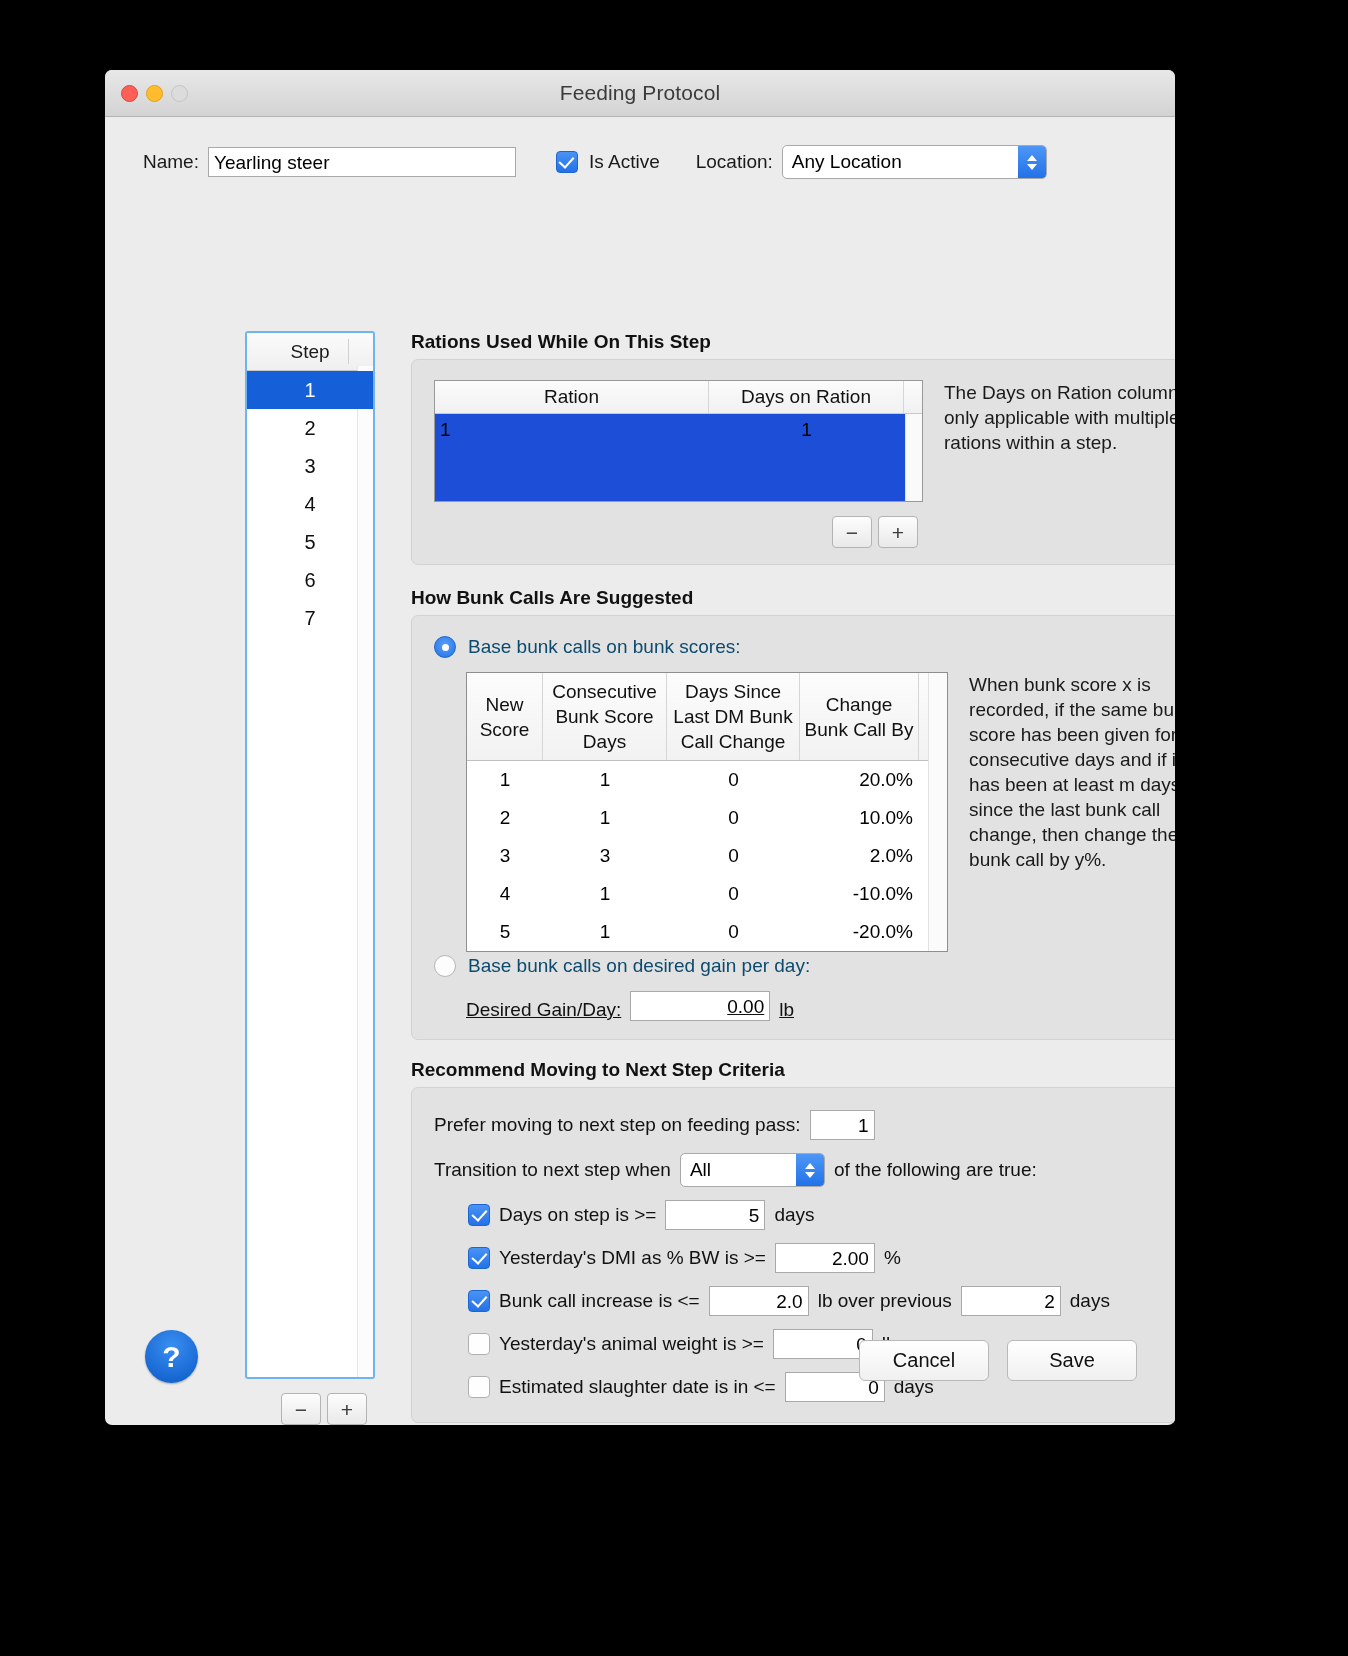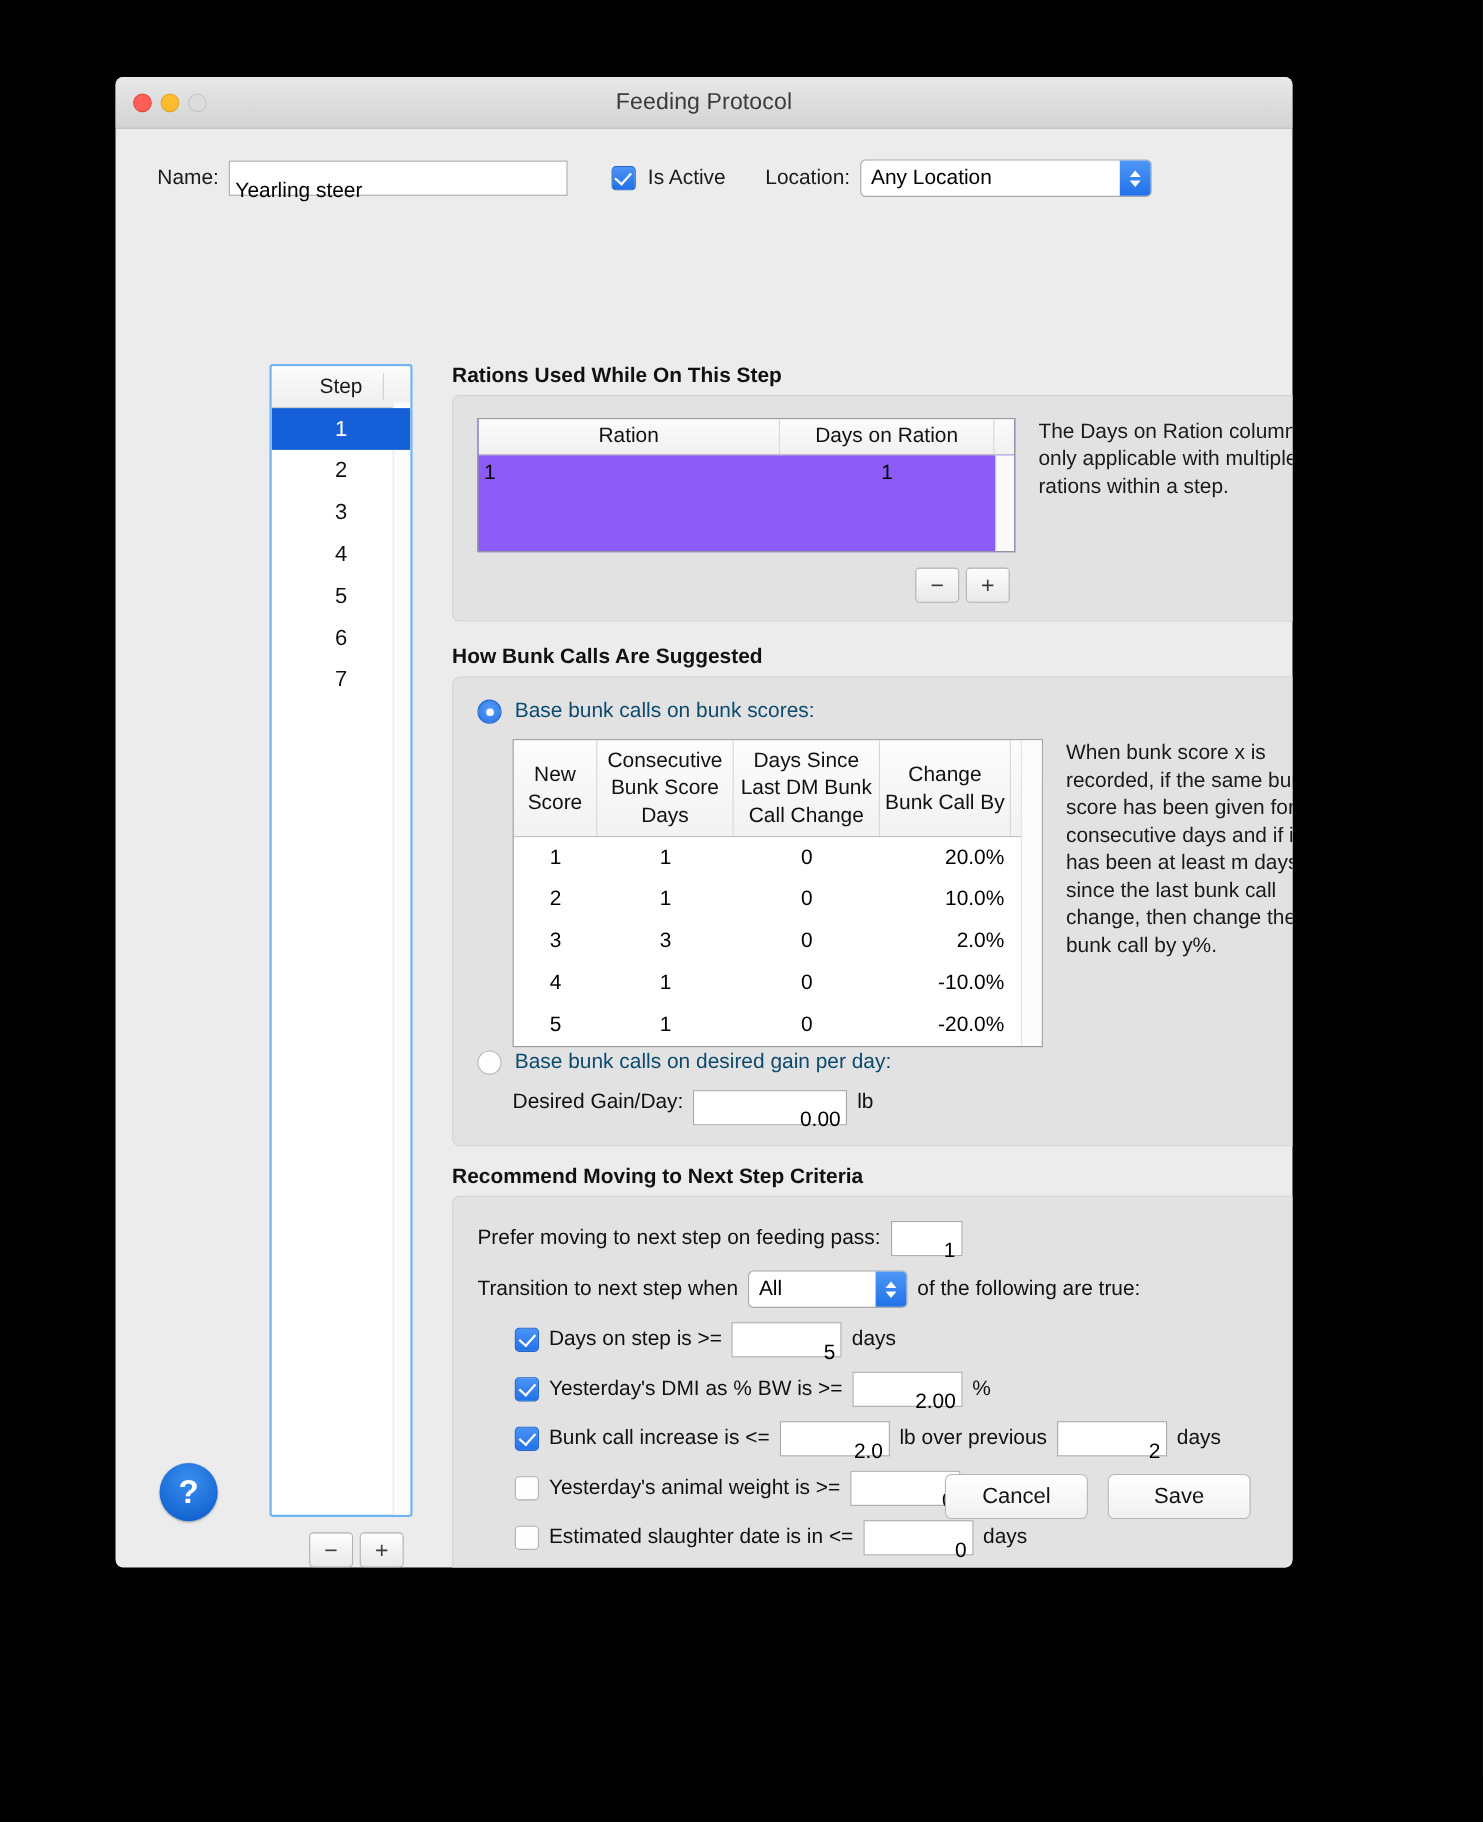--- a/index.html
+++ b/index.html
@@ -39,21 +39,21 @@
 
   
   .toprow {
     display: flex; align-items: center;
     padding: 28px 0 0 0; margin-left: 38px;
   }
   .lbl { font-size: 19px; color: #1a1a1a; }
   .textfield {
     background: #fff; border: 1px solid #a9a9a9;
     font-size: 19px; color: #000;
-    padding: 15px 5px; height: 30px; line-height: 24px;
+    padding: 3px 5px; height: 30px; line-height: 24px;
   }
   #name-field { width: 308px; margin-left: 9px; }
 
   .checkbox {
     width: 22px; height: 22px; border-radius: 4px;
     border: 1px solid #b0b0b0; background: #fefefe;
     display: inline-flex; align-items: center; justify-content: center;
     flex: none;
   }
   .checkbox.on {
@@ -129,21 +129,21 @@
   
   .grouptitle { font-size: 19px; font-weight: bold; color: #111; margin-bottom: 6px; }
   .groupbox {
     background: #e2e2e2; border: 1px solid #d2d2d2; border-radius: 7px;
   }
 
   .sec1 { position: absolute; left: 306px; top: 214px; width: 827px; }
   .sec1 .groupbox { height: 206px; padding: 20px 22px; }
 
   .rations-table {
-    width: 489px; height: 122px; background: #8b5cf6;
+    width: 489px; height: 122px; background: #1d4ed8;
     border: 1px solid #999; position: relative; overflow: hidden;
   }
   .rt-head { display: flex; height: 33px; background: linear-gradient(to bottom,#fbfbfb,#f1f1f1);
              border-bottom: 1px solid #c9c9c9; font-size: 19px; color: #111; }
   .rt-head div { display: flex; align-items: center; justify-content: center; }
   .rt-c1 { width: 274px; border-right: 1px solid #d6d6d6; }
   .rt-c2 { width: 195px; border-right: 1px solid #d6d6d6; }
   .rt-c3 { flex: 1; }
   .rt-body { position: relative; height: 88px; }
   .rt-row { display: flex; height: 32px; font-size: 19px; color: #000; align-items: center; }
@@ -177,21 +177,21 @@
   .bt-row { display: flex; height: 38px; align-items: center; font-size: 19px; color: #000; }
   .bt-row .a { width: 76px; text-align: center; }
   .bt-row .b { width: 124px; text-align: center; }
   .bt-row .c { width: 133px; text-align: center; }
   .bt-row .d { width: 119px; text-align: right; padding-right: 6px; }
   .bunk-table .vscroll {
     position: absolute; right: 0; top: 0; bottom: 0; width: 19px;
     background: #fbfbfb; border-left: 1px solid #e2e2e2;
   }
   .radio-line { display: flex; align-items: center; gap: 12px; font-size: 19px; color: #0c4a6e; }
-  .gainline { display: flex; align-items: flex-start; gap: 9px; margin: 14px 0 0 32px; font-size: 19px; color:#111; }
+  .gainline { display: flex; align-items: flex-end; gap: 9px; margin: 14px 0 0 32px; font-size: 19px; color:#111;text-decoration:underline; }
   .num { text-align: right; }
 
   .sec3 { position: absolute; left: 306px; top: 942px; width: 827px; }
   .sec3 .groupbox { padding: 22px 22px 20px 22px; }
   .crow { display: flex; align-items: center; gap: 9px; font-size: 19px; color: #111; margin-bottom: 13px; }
   .crit { margin-left: 34px; }
 
   
   .helpbtn {
     position: absolute; left: 40px; bottom: 42px;

